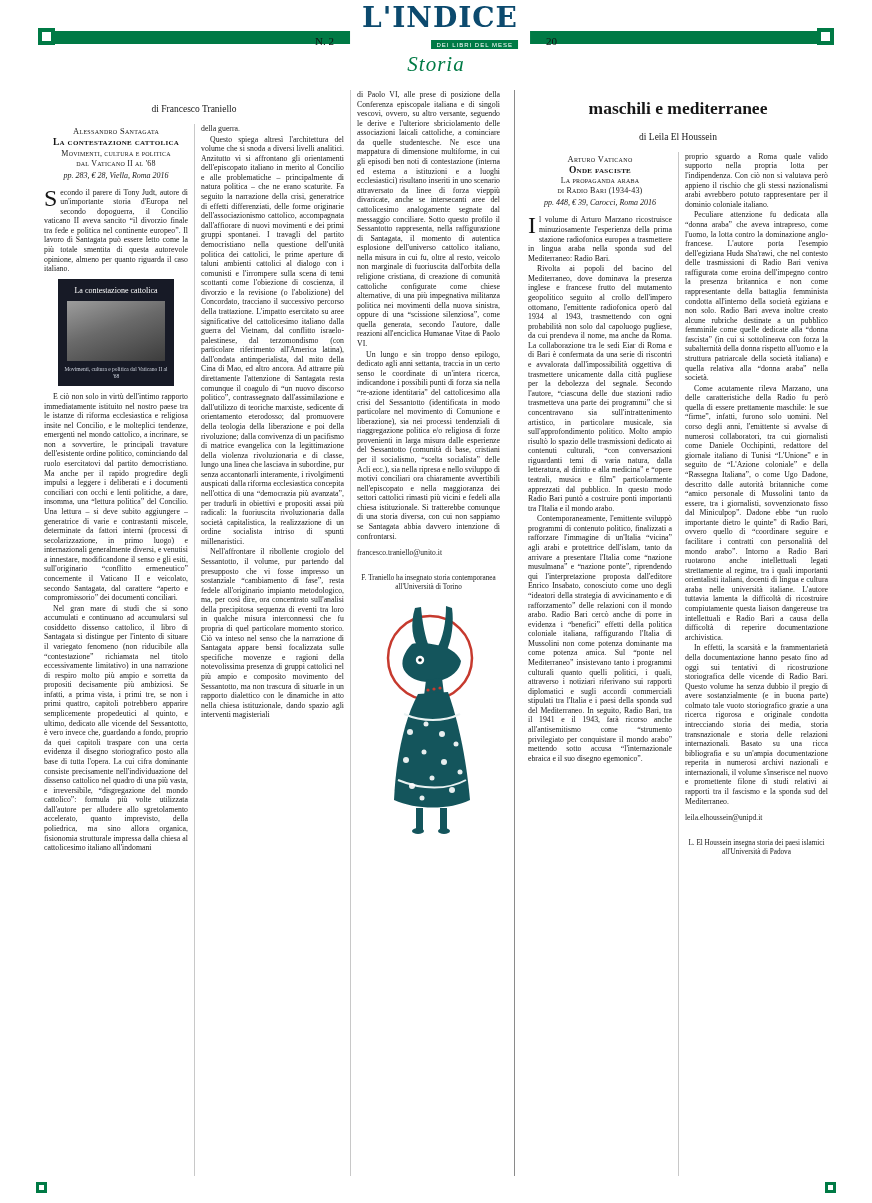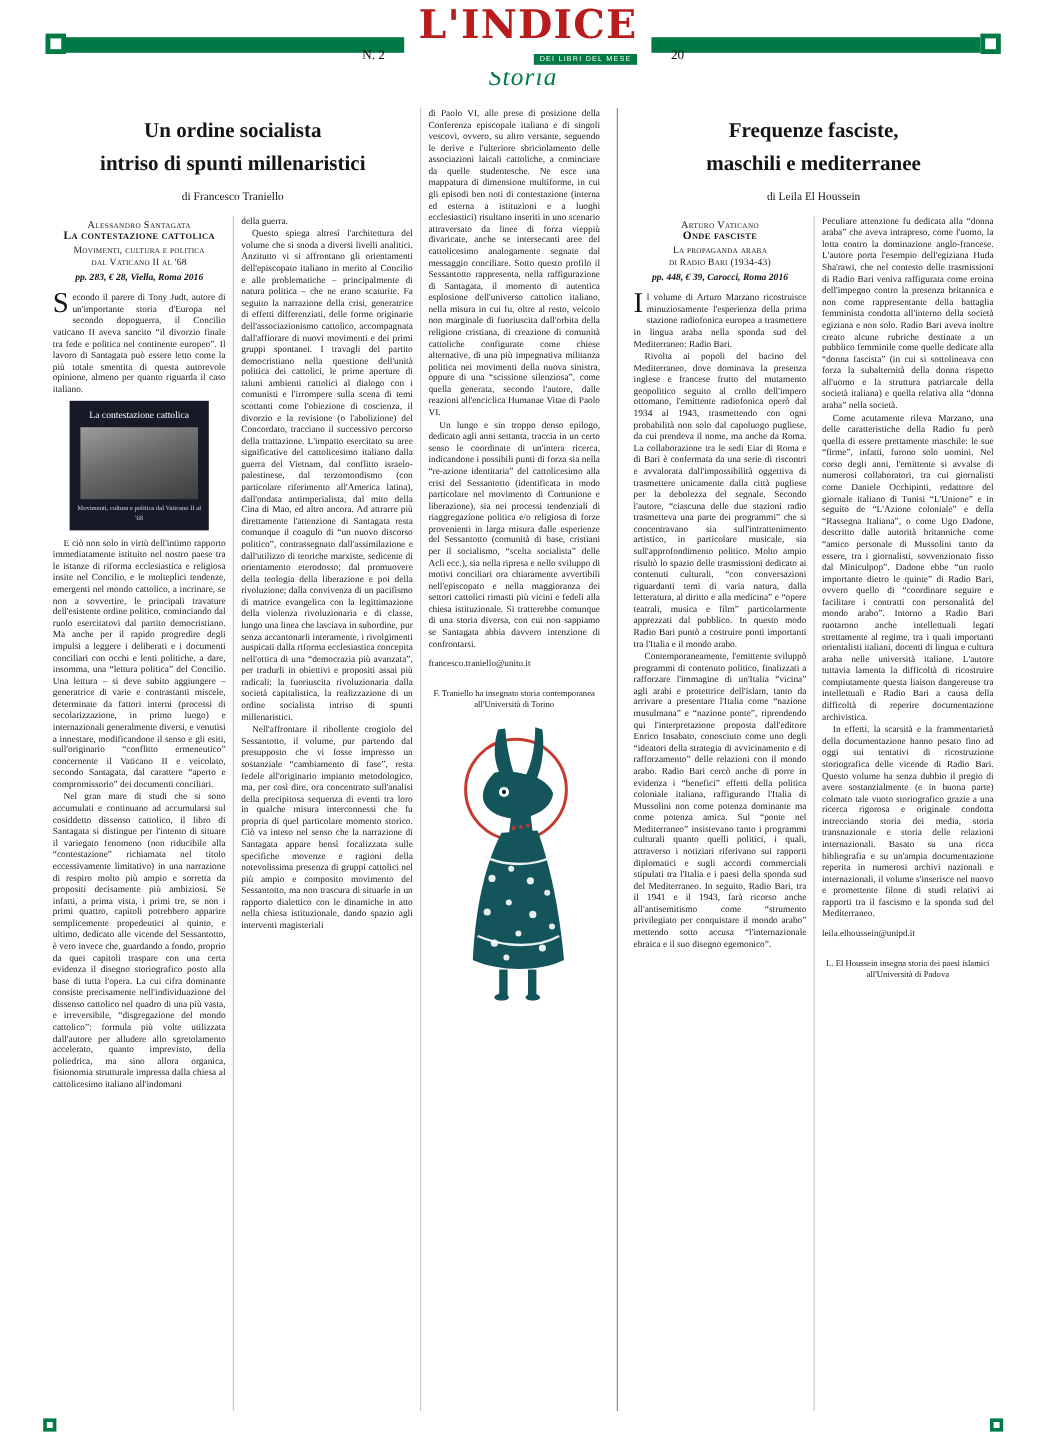--- a/index.html
+++ b/index.html
@@ -20,21 +20,21 @@
   header{position:relative;height:84px;}
   .greenbar{position:absolute;left:38px;right:38px;top:31px;height:13px;background:var(--green);}
   .endsq{position:absolute;top:28px;width:17px;height:17px;background:#fff;border:4px solid var(--green);}
   .endsq.left{left:38px;}
   .endsq.right{right:38px;}
   .mast-center{position:absolute;left:50%;top:4px;transform:translateX(-50%);
     display:flex;align-items:flex-end;gap:16px;z-index:2;}
   .issue,.pageno{font-size:11px;padding-bottom:8px;color:#111;}
   .logo{background:#fff;padding:0 12px 4px;text-align:center;}
   .logo-title{font-family:"DejaVu Serif","Liberation Serif",serif;font-weight:bold;
-    font-size:33px;line-height:1;letter-spacing:1px;color:#b91c1c;}
+    font-size:28px;line-height:1;letter-spacing:1px;color:#0c4a6e;}
   .logo-sub-wrap{text-align:right;margin-top:1px;}
   .logo-sub{display:inline-block;background:var(--green);color:#fff;
     font-family:"Liberation Sans","DejaVu Sans",sans-serif;
     font-size:6px;letter-spacing:1px;padding:2px 5px 1px;}
   .section-title{position:absolute;top:52px;left:0;width:100%;text-align:center;
     color:var(--green);font-style:italic;font-size:21px;letter-spacing:1px;}
 
   
   .content{display:flex;margin:6px 38px 0;height:1086px;overflow:hidden;}
   .left-article{width:468px;display:grid;grid-template-columns:156px 156px 156px;
@@ -53,21 +53,21 @@
   .col-a{grid-column:1;grid-row:2;}
   .col-b{grid-column:2;grid-row:2;}
   .col-c{grid-column:3;grid-row:1/3;}
   .col-d{grid-column:1;grid-row:2;}
   .col-e{grid-column:2;grid-row:2;}
 
   .bookinfo{text-align:center;margin:2px 0 7px;line-height:1.25;}
   .bk-author{font-variant:small-caps;font-size:8.5px;letter-spacing:.3px;}
   .bk-title{font-variant:small-caps;font-weight:bold;font-size:9.5px;letter-spacing:.3px;}
   .bk-sub{font-variant:small-caps;font-size:8px;letter-spacing:.2px;}
-  .bk-details{font-style:italic;font-size:8px;margin-top:2px;font-weight:bold;}
+  .bk-details{font-style:italic;font-size:8px;margin-top:2px;}
 
   .body-text p{margin:0 0 1px;font-size:7.8px;line-height:1.23;text-align:justify;}
   .body-text p{text-indent:9px;}
   .body-text p:first-child{text-indent:0;}
   .indent-all p:first-child{text-indent:9px;}
   .dropcap p:first-child::first-letter{
     float:left;font-size:24px;line-height:19px;padding:1px 3px 0 0;font-weight:normal;}
 
   .cover{width:116px;margin:5px auto 6px;background:#171a26;padding:7px 6px 6px;text-align:center;}
   .cover-title{color:#fff;font-size:8px;line-height:1.25;}
@@ -108,24 +108,20 @@
       </div>
       <span class="pageno">20</span>
     </div>
     <div class="section-title">Storia</div>
   </header>
 
   <main class="content">
 
     <section class="left-article">
       <div class="art-head">
-        <h1 class="art-title">
-          <span class="line">Un ordine socialista</span>
-          <span class="line">intriso di spunti millenaristici</span>
-        </h1>
         <div class="byline">di Francesco Traniello</div>
       </div>
 
       <div class="col col-a">
         <div class="bookinfo">
           <div class="bk-author">Alessandro Santagata</div>
           <div class="bk-title">La contestazione cattolica</div>
           <div class="bk-sub">Movimenti, cultura e politica</div>
           <div class="bk-sub">dal Vaticano II al '68</div>
           <div class="bk-details">pp. 283, € 28, Viella, Roma 2016</div>
@@ -195,21 +191,20 @@
           </svg>
         </div>
       </div>
     </section>
 
     <div class="vsep"></div>
 
     <section class="right-article">
       <div class="art-head">
         <h1 class="art-title">
-          <span class="line">Frequenze fasciste,</span>
           <span class="line">maschili e mediterranee</span>
         </h1>
         <div class="byline">di Leila El Houssein</div>
       </div>
 
       <div class="col col-d">
         <div class="bookinfo">
           <div class="bk-author">Arturo Vaticano</div>
           <div class="bk-title">Onde fasciste</div>
           <div class="bk-sub">La propaganda araba</div>
@@ -218,20 +213,21 @@
         </div>
         <div class="body-text dropcap">
             <p>Il volume di Arturo Marzano ricostruisce minuziosamente l'esperienza della prima stazione radiofonica europea a trasmettere in lingua araba nella sponda sud del Mediterraneo: Radio Bari.</p>
             <p>Rivolta ai popoli del bacino del Mediterraneo, dove dominava la presenza inglese e francese frutto del mutamento geopolitico seguito al crollo dell'impero ottomano, l'emittente radiofonica operò dal 1934 al 1943, trasmettendo con ogni probabilità non solo dal capoluogo pugliese, da cui prendeva il nome, ma anche da Roma. La collaborazione tra le sedi Eiar di Roma e di Bari è confermata da una serie di riscontri e avvalorata dall'impossibilità oggettiva di trasmettere unicamente dalla città pugliese per la debolezza del segnale. Secondo l'autore, “ciascuna delle due stazioni radio trasmetteva una parte dei programmi” che si concentravano sia sull'intrattenimento artistico, in particolare musicale, sia sull'approfondimento politico. Molto ampio risultò lo spazio delle trasmissioni dedicato ai contenuti culturali, “con conversazioni riguardanti temi di varia natura, dalla letteratura, al diritto e alla medicina” e “opere teatrali, musica e film” particolarmente apprezzati dal pubblico. In questo modo Radio Bari puntò a costruire ponti importanti tra l'Italia e il mondo arabo.</p>
             <p>Contemporaneamente, l'emittente sviluppò programmi di contenuto politico, finalizzati a rafforzare l'immagine di un'Italia “vicina” agli arabi e protettrice dell'islam, tanto da arrivare a presentare l'Italia come “nazione musulmana” e “nazione ponte”, riprendendo qui l'interpretazione proposta dall'editore Enrico Insabato, conosciuto come uno degli “ideatori della strategia di avvicinamento e di rafforzamento” delle relazioni con il mondo arabo. Radio Bari cercò anche di porre in evidenza i “benefici” effetti della politica coloniale italiana, raffigurando l'Italia di Mussolini non come potenza dominante ma come potenza amica. Sul “ponte nel Mediterraneo” insistevano tanto i programmi culturali quanto quelli politici, i quali, attraverso i notiziari riferivano sui rapporti diplomatici e sugli accordi commerciali stipulati tra l'Italia e i paesi della sponda sud del Mediterraneo. In seguito, Radio Bari, tra il 1941 e il 1943, farà ricorso anche all'antisemitismo come “strumento privilegiato per conquistare il mondo arabo” mettendo sotto accusa “l'internazionale ebraica e il suo disegno egemonico”.</p>
           </div>
       </div>
 
       <div class="col col-e">
         <div class="body-text">
+            <p>proprio sguardo a Roma quale valido supporto nella propria lotta per l'indipendenza. Con ciò non si valutava però appieno il rischio che gli stessi nazionalismi arabi avrebbero potuto rappresentare per il dominio coloniale italiano.</p>
             <p>Peculiare attenzione fu dedicata alla “donna araba” che aveva intrapreso, come l'uomo, la lotta contro la dominazione anglo-francese. L'autore porta l'esempio dell'egiziana Huda Sha'rawi, che nel contesto delle trasmissioni di Radio Bari veniva raffigurata come eroina dell'impegno contro la presenza britannica e non come rappresentante della battaglia femminista condotta all'interno della società egiziana e non solo. Radio Bari aveva inoltre creato alcune rubriche destinate a un pubblico femminile come quelle dedicate alla “donna fascista” (in cui si sottolineava con forza la subalternità della donna rispetto all'uomo e la struttura patriarcale della società italiana) e quella relativa alla “donna araba” nella società.</p>
             <p>Come acutamente rileva Marzano, una delle caratteristiche della Radio fu però quella di essere prettamente maschile: le sue “firme”, infatti, furono solo uomini. Nel corso degli anni, l'emittente si avvalse di numerosi collaboratori, tra cui giornalisti come Daniele Occhipinti, redattore del giornale italiano di Tunisi “L'Unione” e in seguito de “L'Azione coloniale” e della “Rassegna Italiana”, o come Ugo Dadone, descritto dalle autorità britanniche come “amico personale di Mussolini tanto da essere, tra i giornalisti, sovvenzionato fisso dal Miniculpop”. Dadone ebbe “un ruolo importante dietro le quinte” di Radio Bari, ovvero quello di “coordinare seguire e facilitare i contratti con personalità del mondo arabo”. Intorno a Radio Bari ruotarono anche intellettuali legati strettamente al regime, tra i quali importanti orientalisti italiani, docenti di lingua e cultura araba nelle università italiane. L'autore tuttavia lamenta la difficoltà di ricostruire compiutamente questa liaison dangereuse tra intellettuali e Radio Bari a causa della difficoltà di reperire documentazione archivistica.</p>
             <p>In effetti, la scarsità e la frammentarietà della documentazione hanno pesato fino ad oggi sui tentativi di ricostruzione storiografica delle vicende di Radio Bari. Questo volume ha senza dubbio il pregio di avere sostanzialmente (e in buona parte) colmato tale vuoto storiografico grazie a una ricerca rigorosa e originale condotta intrecciando storia dei media, storia transnazionale e storia delle relazioni internazionali. Basato su una ricca bibliografia e su un'ampia documentazione reperita in numerosi archivi nazionali e internazionali, il volume s'inserisce nel nuovo e promettente filone di studi relativi ai rapporti tra il fascismo e la sponda sud del Mediterraneo.</p>
           </div>
         <div class="email">leila.elhoussein@unipd.it</div>
         <div class="bio">L. El Houssein insegna storia dei paesi islamici all'Università di Padova</div>
       </div>
     </section>
 
   </main>

